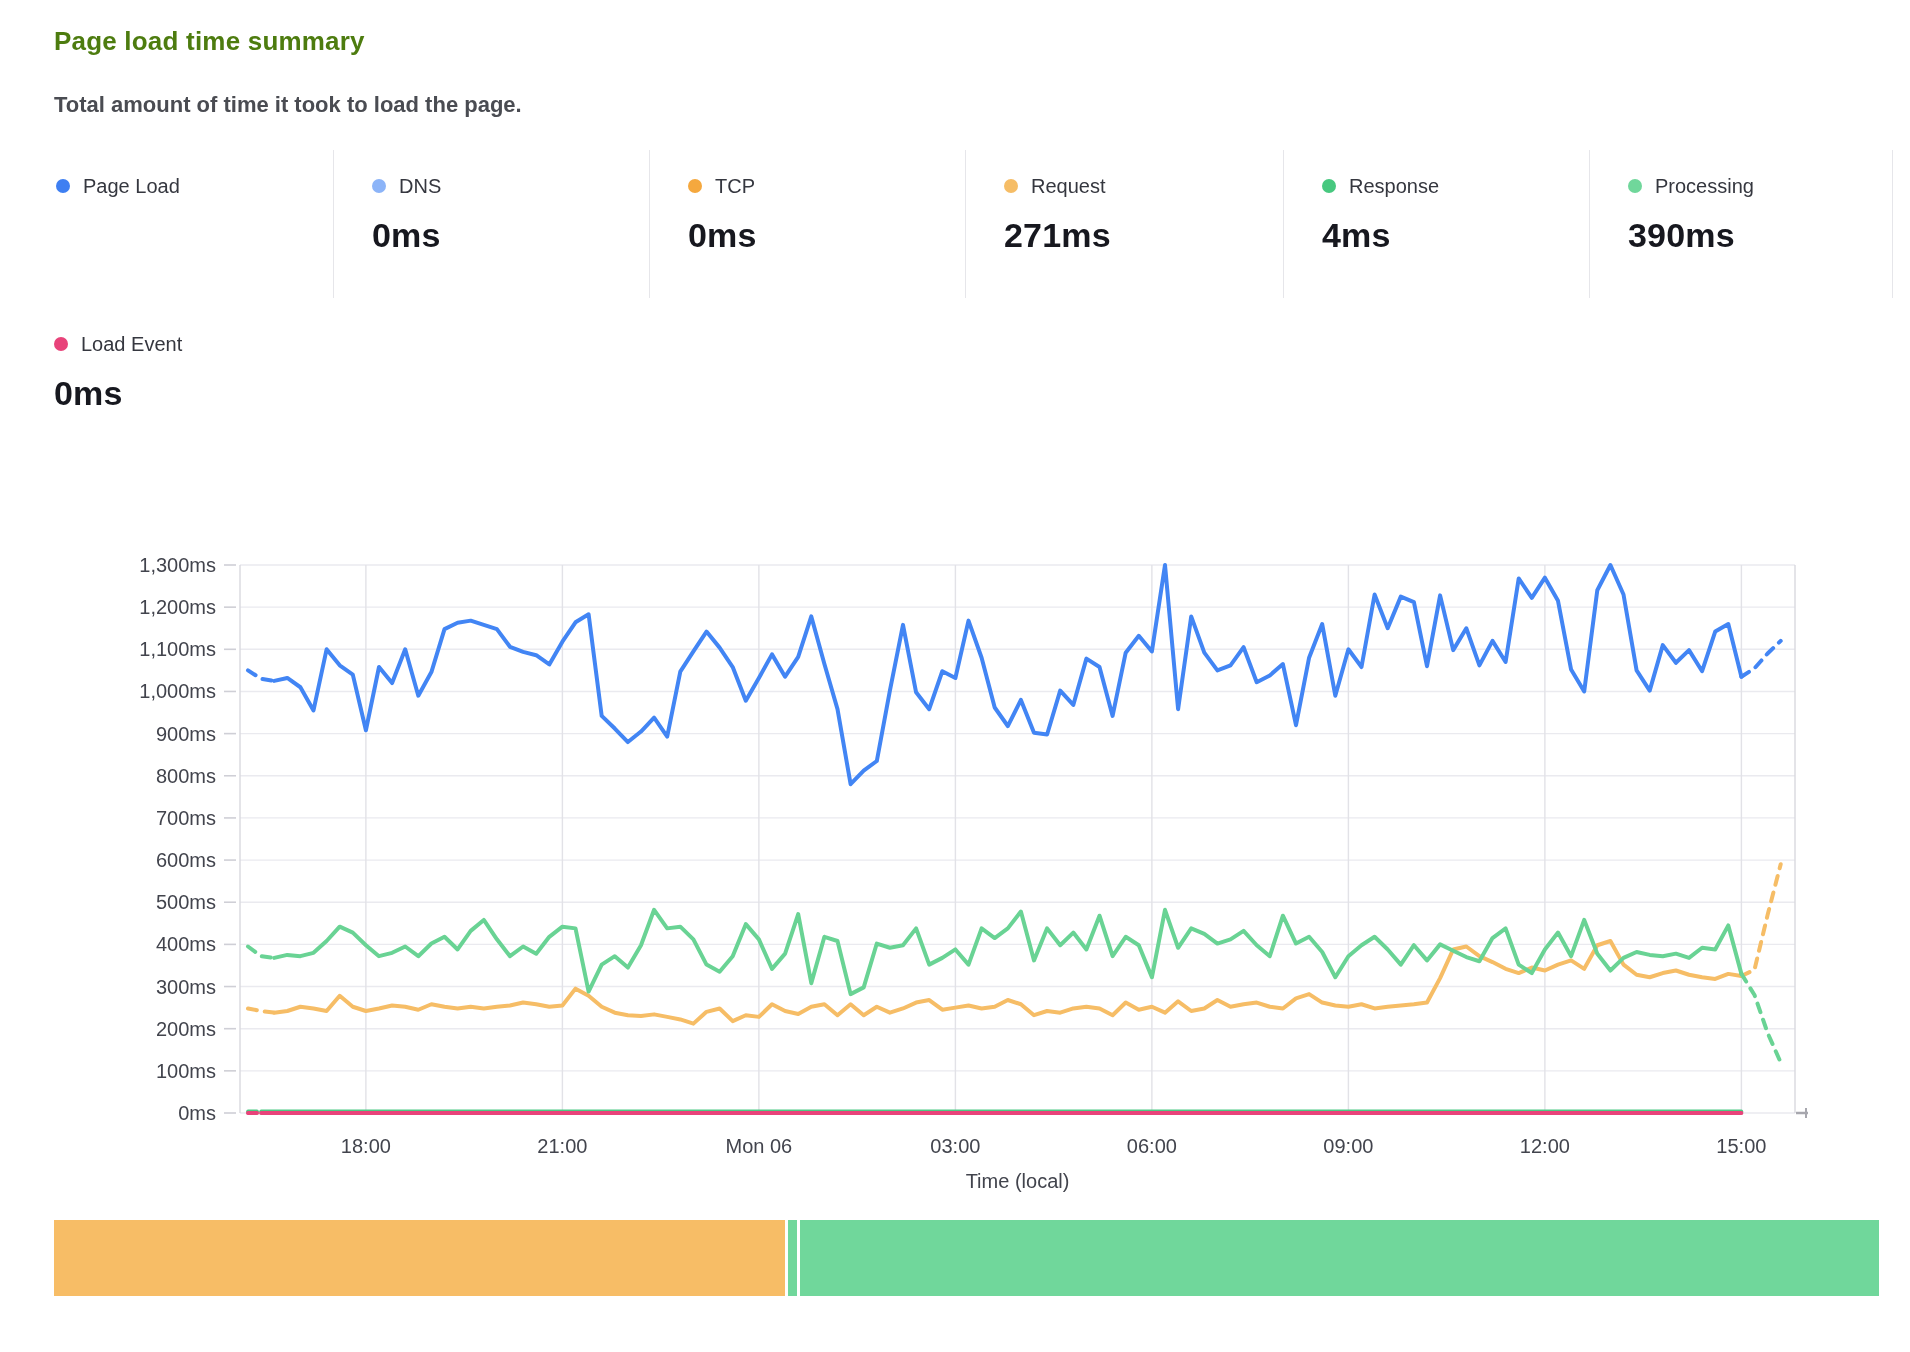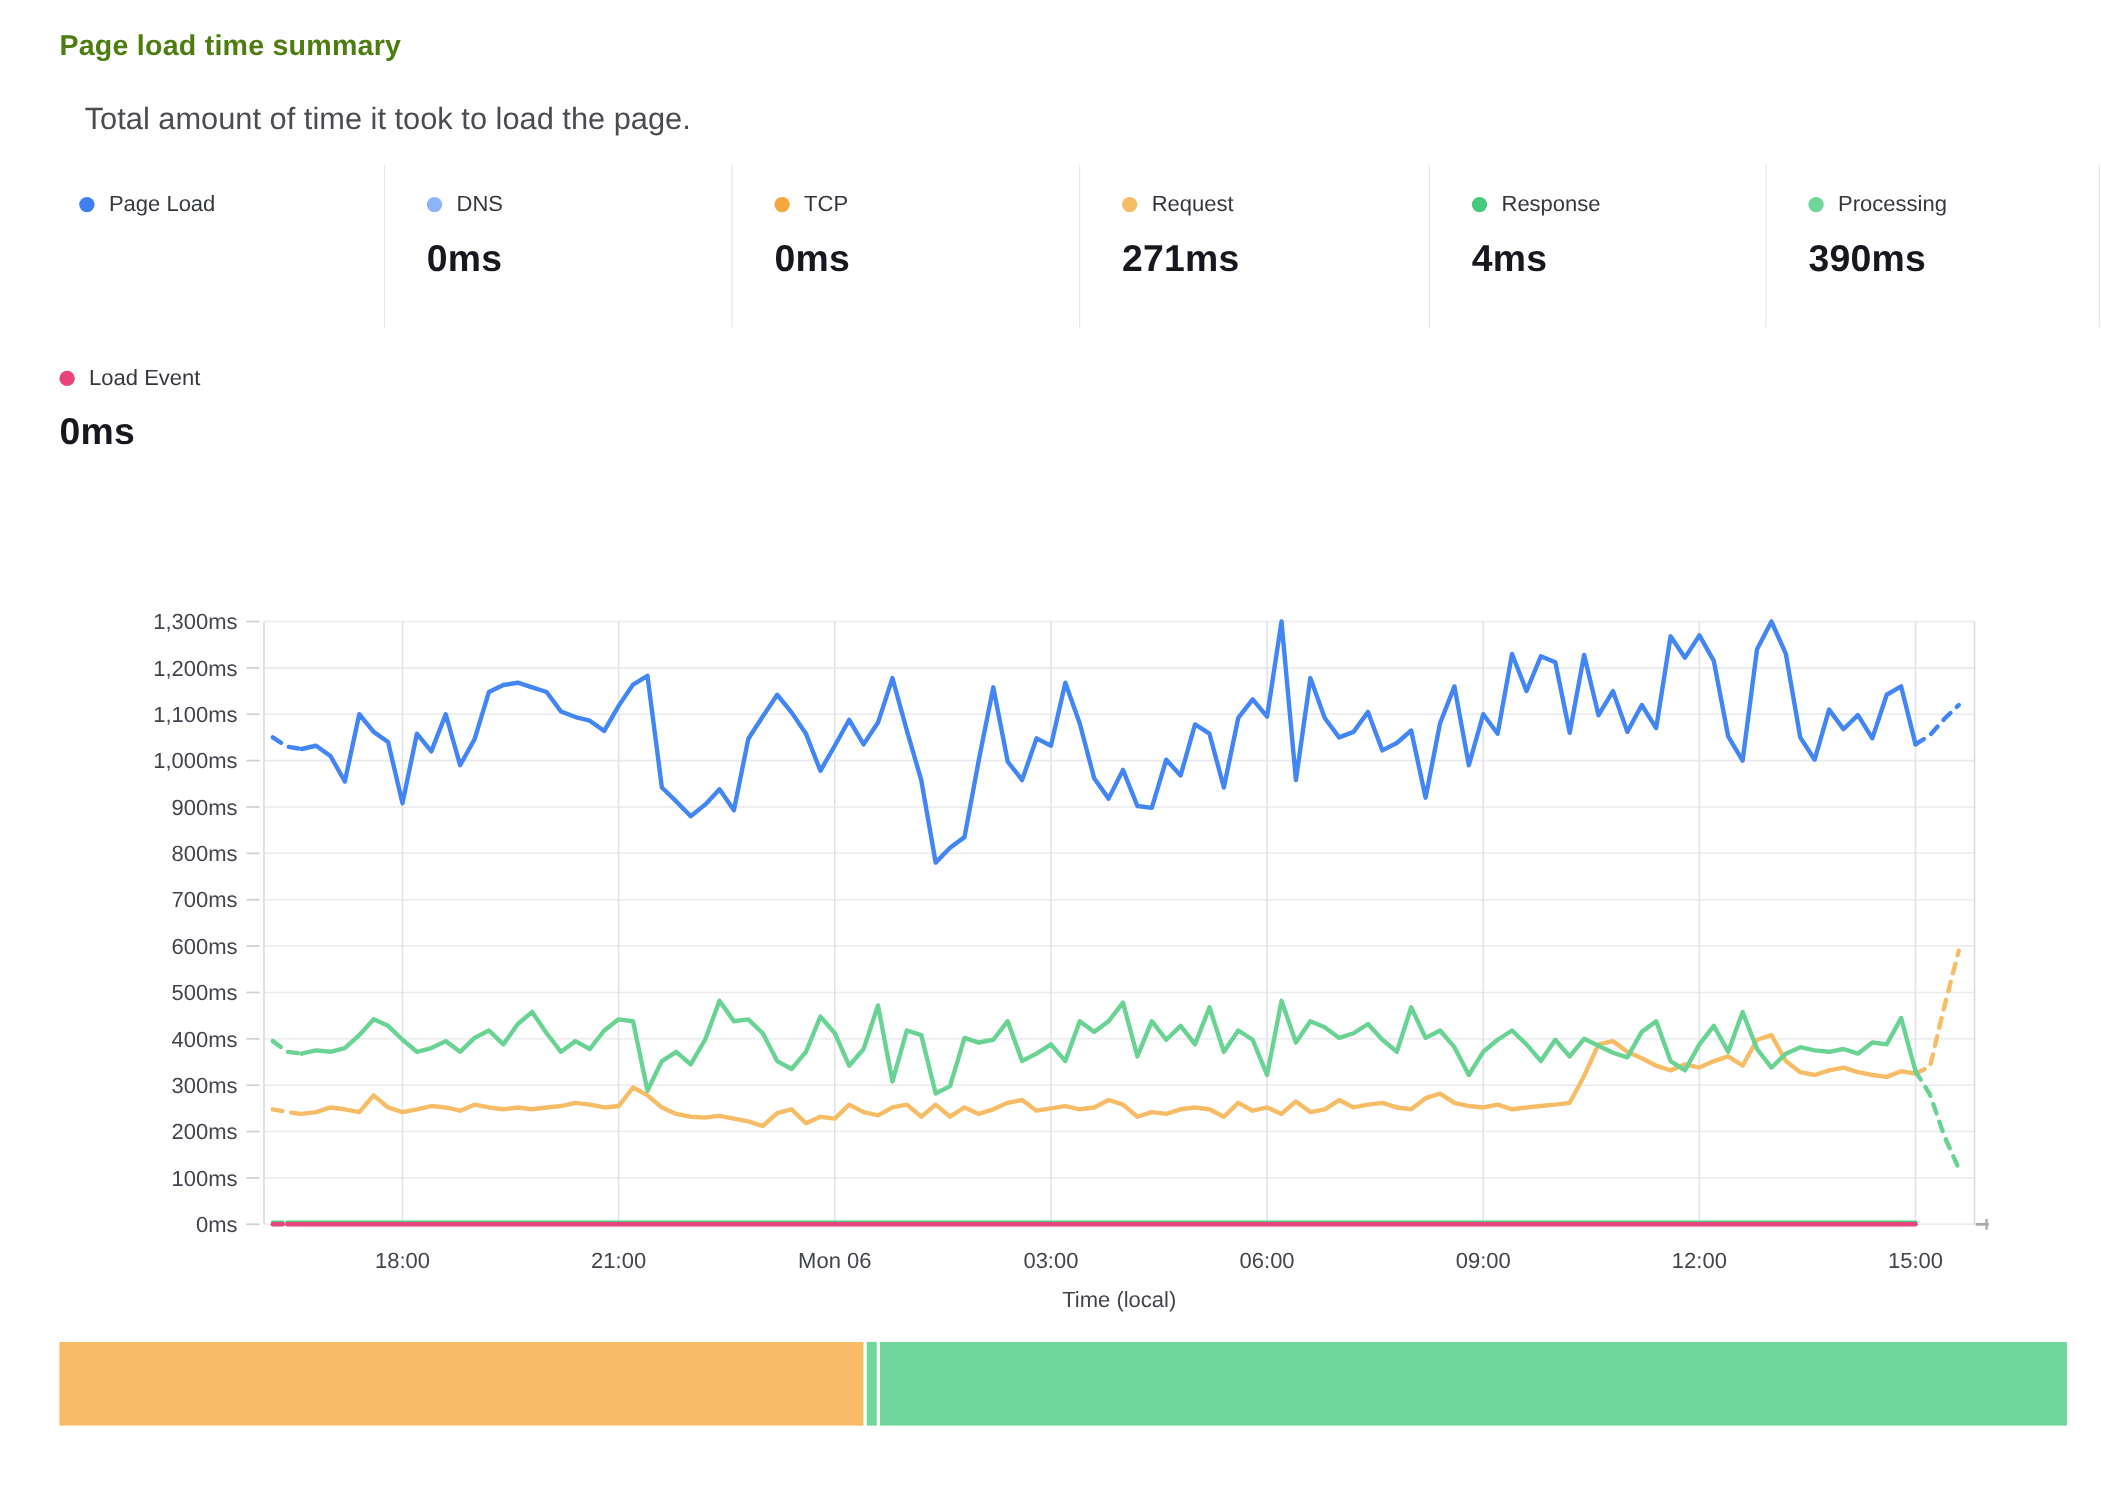--- a/index.html
+++ b/index.html
@@ -1,22 +1,22 @@
 <!DOCTYPE html>
 <html><head>
 <meta charset="utf-8">
 <style>
   html,body{margin:0;padding:0;background:#ffffff;}
   #page{position:relative;width:1910px;height:1352px;background:#fff;
         font-family:"Liberation Sans", sans-serif;overflow:hidden;}
 
   .title{position:absolute;left:54px;top:26px;font-size:26px;font-weight:700;color:#4d7c0f;letter-spacing:.2px;}
-  .subtitle{position:absolute;left:54px;top:92px;font-size:28px;font-weight:400;color:#4a4c52;margin-left:23px;}
+  .subtitle{position:absolute;left:54px;top:92px;font-size:22px;font-weight:700;color:#4a4c52;}
 
-  .metrics-row{position:absolute;left:54px;top:150px;display:flex;height:148px;margin-left:16px;}
+  .metrics-row{position:absolute;left:54px;top:150px;display:flex;height:148px;}
   .metric{box-sizing:border-box;border-right:1px solid #e6e6ea;padding-top:24px;padding-left:38px;}
   .metric.first{padding-left:2px;}
   .metric-label-row{display:flex;align-items:center;gap:13px;height:24px;}
   .dot{width:14px;height:14px;border-radius:50%;flex:0 0 auto;}
   .metric-label{font-size:20px;color:#35373f;}
   .metric-value{margin-top:18px;font-size:34px;font-weight:700;color:#17181f;letter-spacing:.2px;}
 
   .loadevent-block{position:absolute;left:54px;top:332px;}
   .loadevent-block .metric-label-row{height:24px;}
   .loadevent-block .metric-value{margin-top:18px;}

